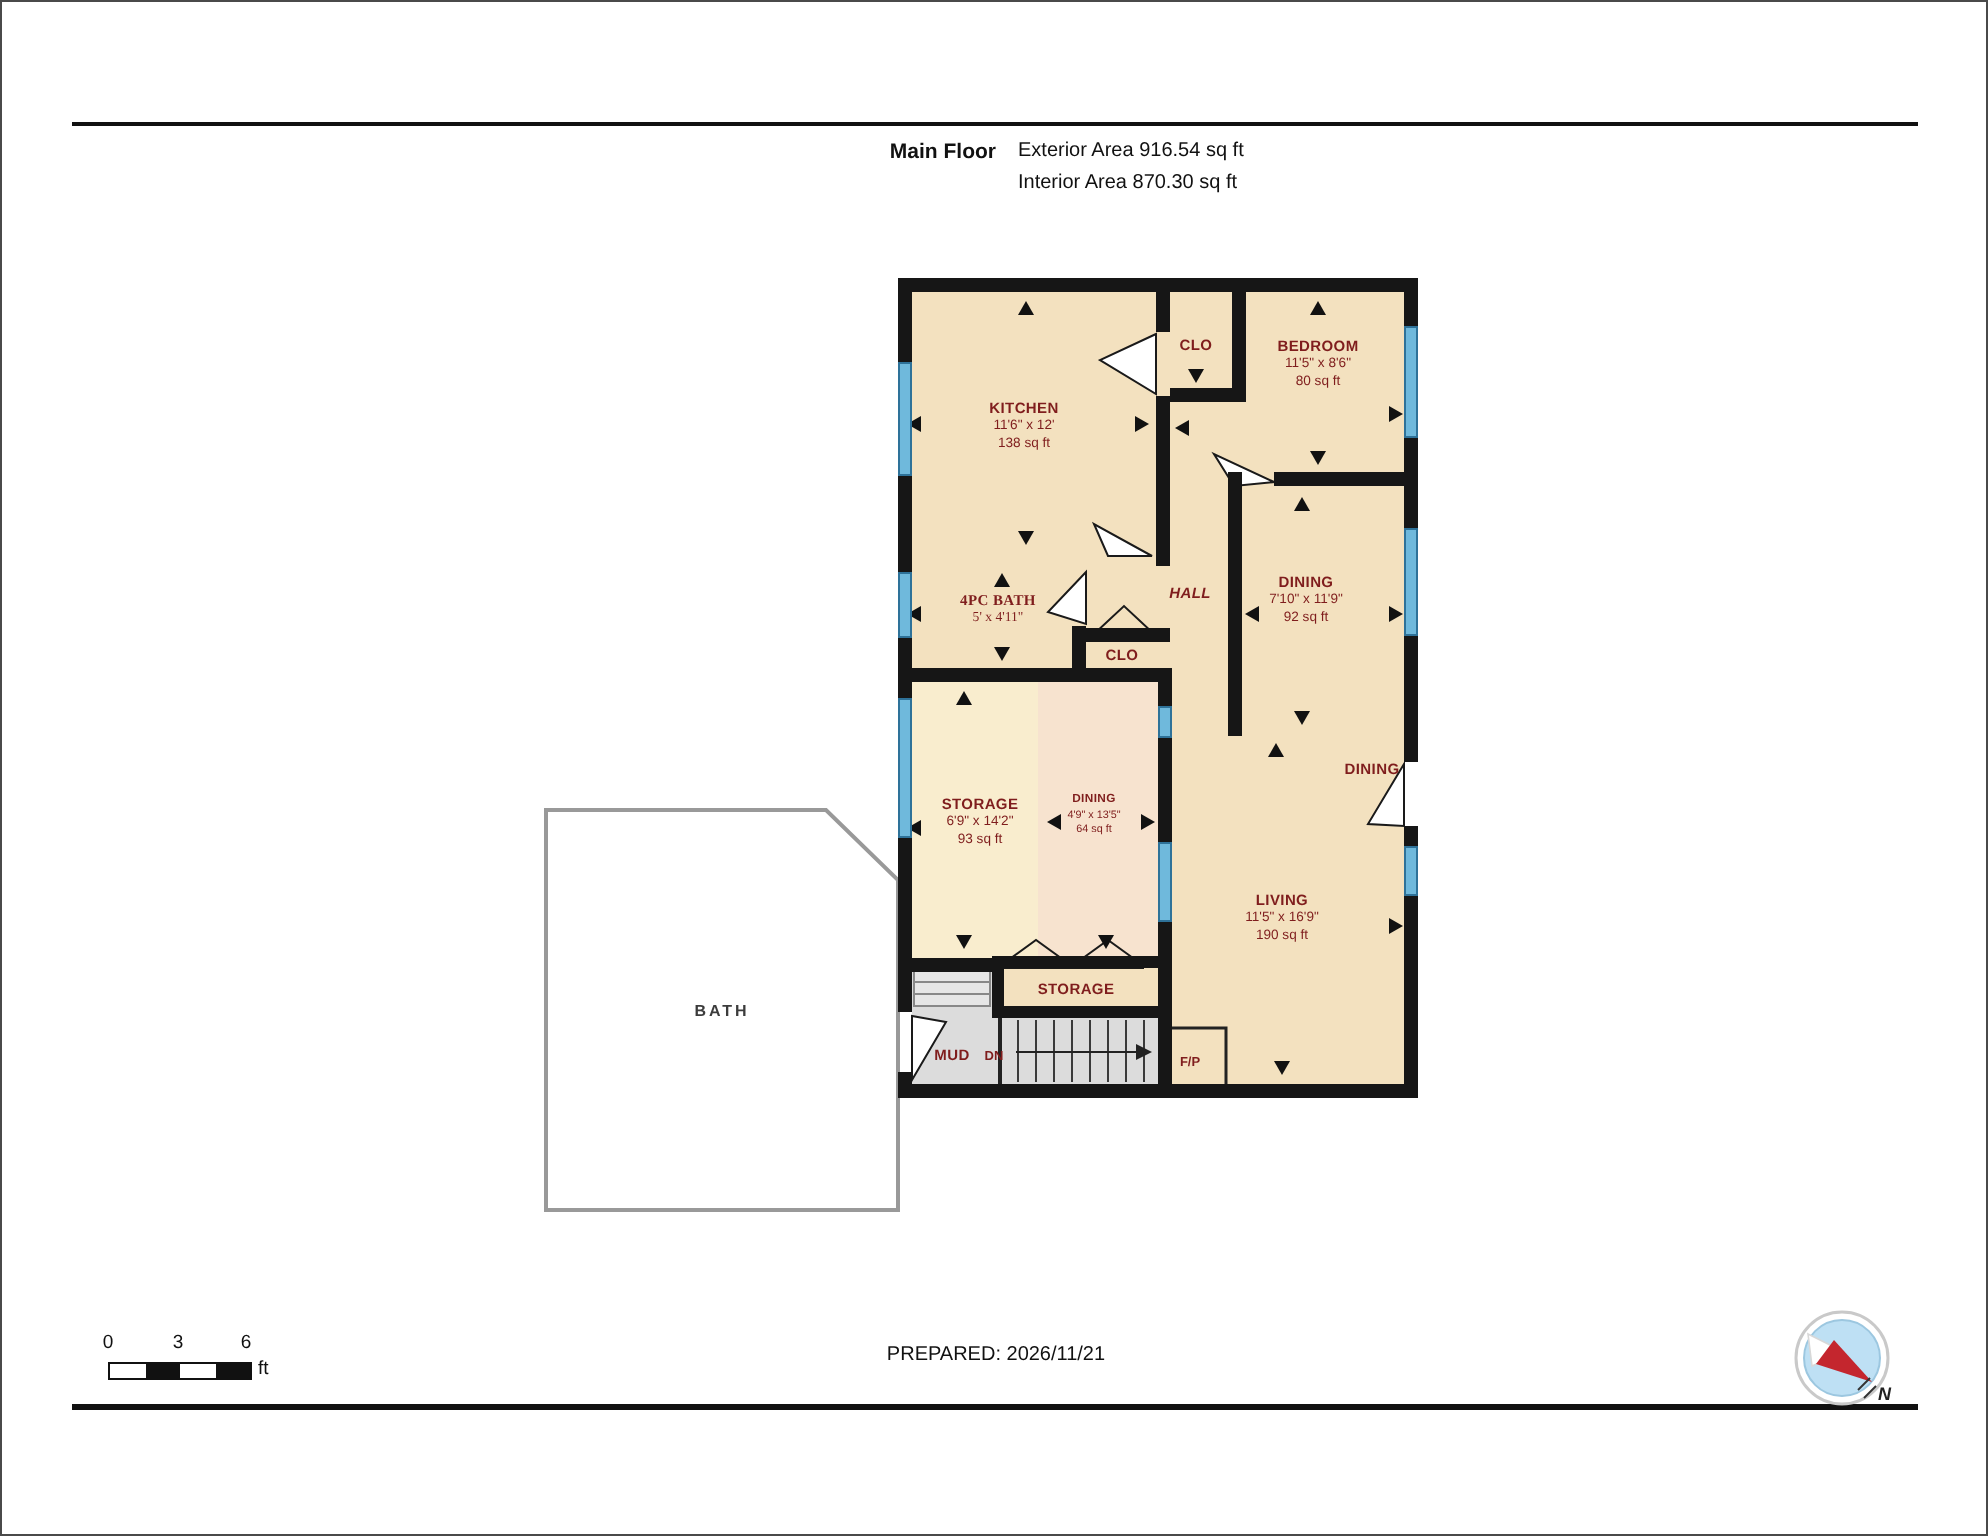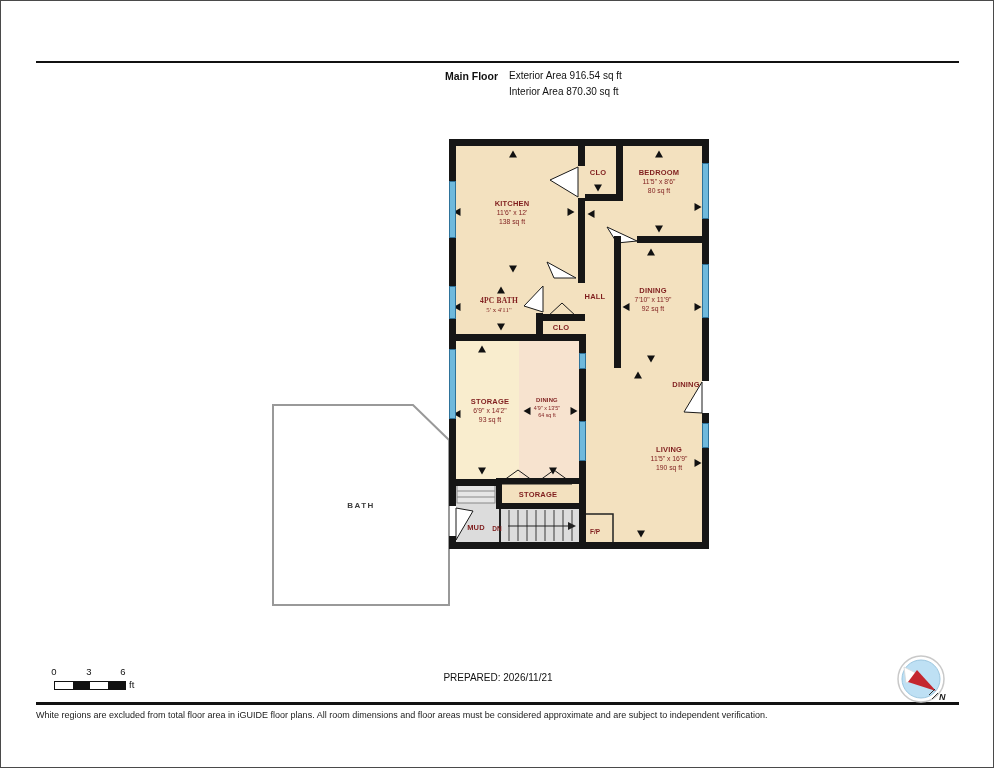--- a/index.html
+++ b/index.html
@@ -187,21 +187,21 @@
   </div>
   <div class="lbl" style="left:658px;top:181px;">
     <div class="nm">BEDROOM</div>
     <div class="dm">11'5" x 8'6"</div>
     <div class="dm">80 sq ft</div>
   </div>
   <div class="lbl" style="left:498px;top:304px;font-family:Liberation Serif, serif;">
     <div class="nm">4PC BATH</div>
     <div class="dm">5' x 4'11"</div>
   </div>
-  <div class="lbl" style="left:594px;top:296px;">
+  <div class="lbl" style="left:594px;top:296px;font-style:italic;">
     <div class="nm">HALL</div>
   </div>
   <div class="lbl" style="left:560px;top:327px;">
     <div class="nm">CLO</div>
   </div>
   <div class="lbl" style="left:652px;top:299px;">
     <div class="nm">DINING</div>
     <div class="dm">7'10" x 11'9"</div>
     <div class="dm">92 sq ft</div>
   </div>
@@ -211,21 +211,21 @@
     <div class="dm">93 sq ft</div>
   </div>
   <div class="lbl small" style="left:546px;top:407px;">
     <div class="nm">DINING</div>
     <div class="dm">4'9" x 13'5"</div>
     <div class="dm">64 sq ft</div>
   </div>
   <div class="lbl" style="left:685px;top:384px;">
     <div class="nm">DINING</div>
   </div>
-  <div class="lbl" style="left:668px;top:458px;">
+  <div class="lbl" style="left:640px;top:458px;">
     <div class="nm">LIVING</div>
     <div class="dm">11'5" x 16'9"</div>
     <div class="dm">190 sq ft</div>
   </div>
   <div class="lbl" style="left:537px;top:494px;">
     <div class="nm">STORAGE</div>
   </div>
   <div class="lbl" style="left:475px;top:527px;">
     <div class="nm">MUD</div>
   </div>
@@ -239,15 +239,14 @@
   <div id="scalebar" class="abs">
     <span style="background:#fff;"></span>
       <span style="background:#111;"></span>
       <span style="background:#fff;"></span>
       <span style="background:#111;"></span>
   </div>
   <div id="scale-unit" class="abs">ft</div>
 
   <div id="prepared" class="abs">PREPARED: 2026/11/21</div>
   <div class="abs rule" style="left:35px;top:701px;width:923px;height:3px;"></div>
-  <div id="disclaimer" class="abs">White regions are excluded from total floor area in iGUIDE floor plans. All room dimensions and floor areas must be considered approximate and are subject to independent verification.</div>
 
 </div>
 
 </body></html>

